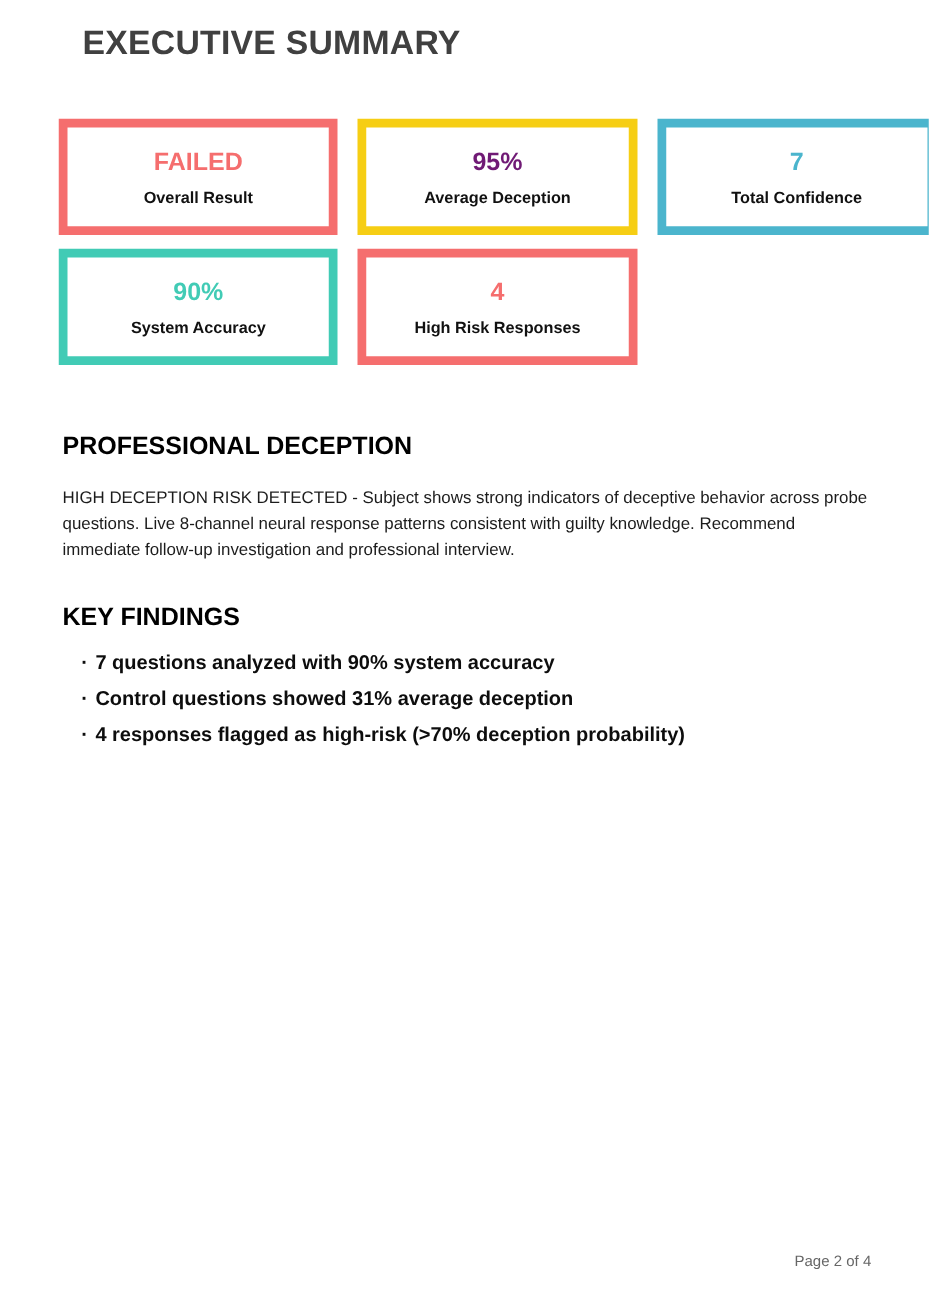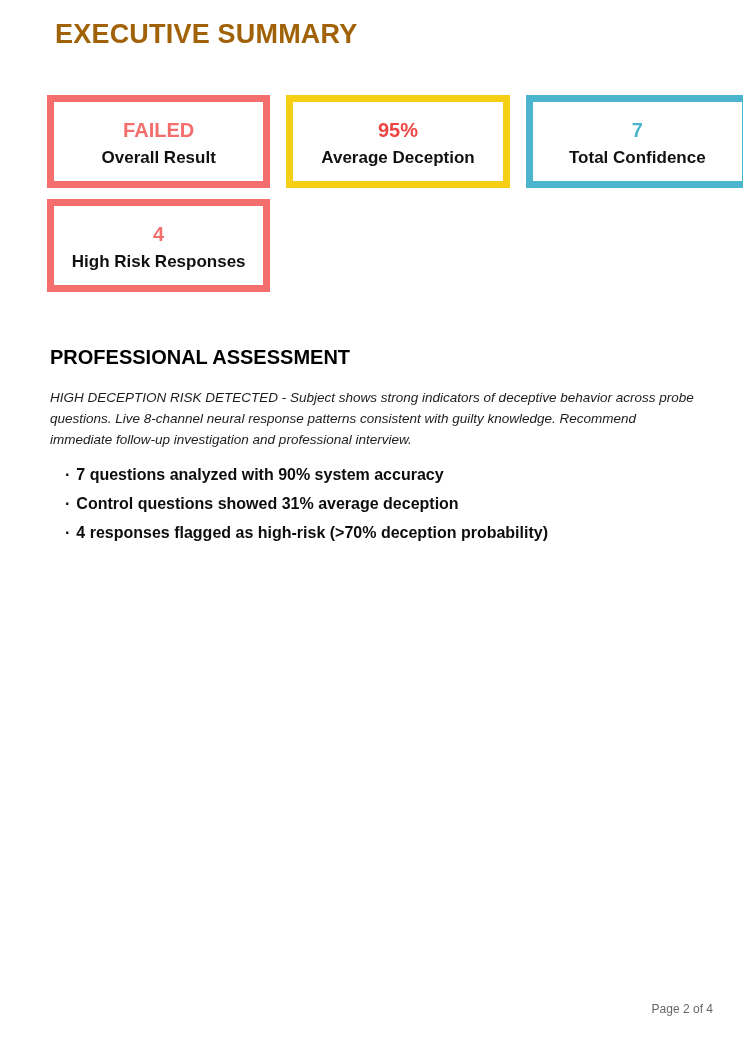--- a/index.html
+++ b/index.html
@@ -12,26 +12,26 @@
     position: relative;
     overflow: hidden;
   }
   .page {
     position: relative;
     width: 743px; height: 1044px;
     padding: 0 46px 0 47px;
     background: #ffffff;
   }
   .page-title {
-    margin-left: 8px;
+    margin-left: 19px;
     padding-top: 18px;
     font-size: 27px;
     font-weight: bold;
     letter-spacing: 0.2px;
-    color: #a16207;
+    color: #404040;
     line-height: 32px;
   }
   .cards-grid {
     margin-top: 45px;
     display: grid;
     grid-template-columns: repeat(3, 1fr);
     column-gap: 16px;
     row-gap: 11px;
     width: 702px;
     border-radius: 22px;
@@ -46,42 +46,41 @@
     justify-content: center;
     gap: 9px;
     text-align: center;
   }
   .stat-value {
     font-size: 20px;
     font-weight: bold;
     line-height: 22px;
   }
   .stat-label {
-    font-size: 17px;
+    font-size: 13px;
     font-weight: bold;
     color: #111111;
     line-height: 15px;
   }
   .section-heading {
     margin-left: 3px;
     font-size: 20px;
     font-weight: bold;
     color: #000000;
     line-height: 24px;
   }
   .heading-assessment { margin-top: 53px; }
   .assessment-body {
     margin-left: 3px;
     margin-top: 18px;
     width: 645px;
     font-size: 13.5px;
     line-height: 21px;
     font-weight: normal;
     color: #1c1c1c;
-    font-style: italic;
   }
   .heading-findings { margin-top: 32px; }
   .findings-list {
     margin-top: 17px;
     margin-left: 3px;
     list-style: none;
   }
   .findings-list li {
     padding-left: 15px;
     margin-bottom: 13px;
@@ -91,21 +90,21 @@
     color: #0d0d0d;
   }
   .bullet-dot {
     display: inline-block;
     margin-right: 6px;
     font-weight: bold;
   }
   .page-number {
     position: absolute;
     top: 1002px;
-    right: 30px;
+    right: 46px;
     font-size: 12px;
     line-height: 14px;
     color: #666666;
     font-weight: normal;
   }
 </style>
 </head>
 <body>
 
 <div class="page">
@@ -113,42 +112,47 @@
   <h1 class="page-title">EXECUTIVE SUMMARY</h1>
 
   <div class="cards-grid">
 
     <div class="stat-card" style="border-color: rgb(245, 110, 110);">
       <div class="stat-value" style="color: rgb(245, 110, 110);">FAILED</div>
       <div class="stat-label">Overall Result</div>
     </div>
 
     <div class="stat-card" style="border-color: rgb(246, 206, 20);">
-      <div class="stat-value" style="color: #ef4444;">95%</div>
+      <div class="stat-value" style="color: #701a75;">95%</div>
       <div class="stat-label">Average Deception</div>
     </div>
 
     <div class="stat-card" style="border-color: rgb(75, 181, 205);">
       <div class="stat-value" style="color: rgb(75, 181, 205);">7</div>
       <div class="stat-label">Total Confidence</div>
     </div>
 
+    <div class="stat-card" style="border-color: rgb(65, 203, 181);">
+      <div class="stat-value" style="color: rgb(65, 203, 181);">90%</div>
+      <div class="stat-label">System Accuracy</div>
+    </div>
 
 
     <div class="stat-card" style="border-color: rgb(245, 110, 110);">
       <div class="stat-value" style="color: rgb(245, 110, 110);">4</div>
       <div class="stat-label">High Risk Responses</div>
     </div>
 
   </div>
 
-  <h2 class="section-heading heading-assessment">PROFESSIONAL ASSESSMENT</h2>
+  <h2 class="section-heading heading-assessment">PROFESSIONAL DECEPTION</h2>
 
   <p class="assessment-body">HIGH DECEPTION RISK DETECTED - Subject shows strong indicators of deceptive behavior across probe questions. Live 8-channel neural response patterns consistent with guilty knowledge. Recommend immediate follow-up investigation and professional interview.</p>
 
+  <h2 class="section-heading heading-findings">KEY FINDINGS</h2>
 
   <ul class="findings-list">
     <li>
       <span class="bullet-dot">·</span><span>7 questions analyzed with 90% system accuracy</span>
     </li>
     <li>
       <span class="bullet-dot">·</span><span>Control questions showed 31% average deception</span>
     </li>
     <li>
       <span class="bullet-dot">·</span><span>4 responses flagged as high-risk (&gt;70% deception probability)</span>

